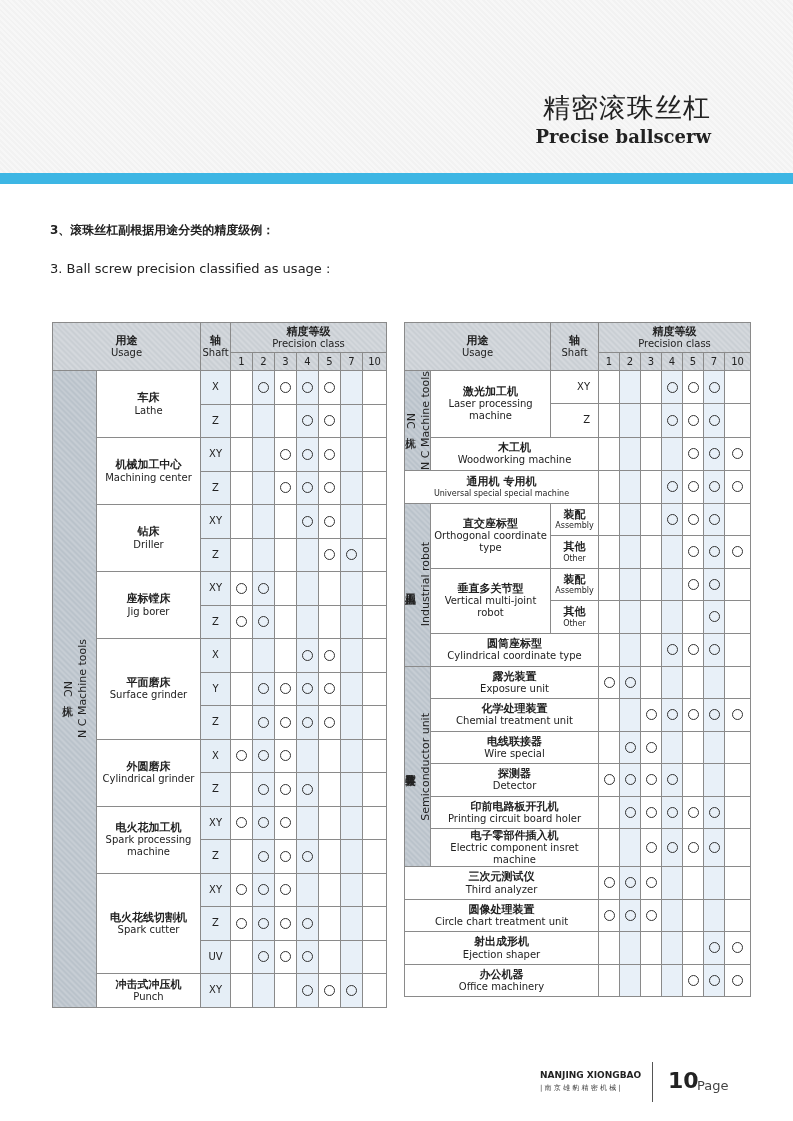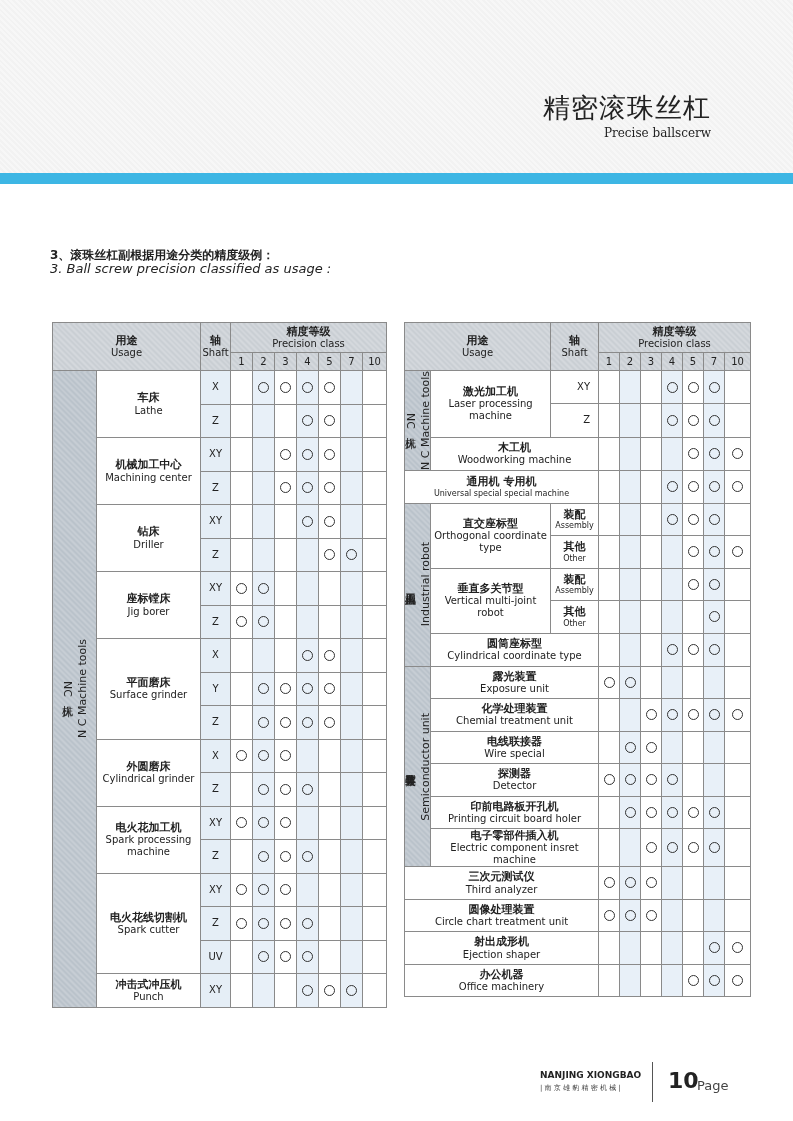--- a/index.html
+++ b/index.html
@@ -2,25 +2,25 @@
 <html><head>
 <meta charset="utf-8">
 <style>
   * { box-sizing: border-box; margin: 0; padding: 0; }
   html, body { width: 793px; height: 1121px; background: #fff; overflow: hidden; }
   body { font-family: "DejaVu Sans", "Liberation Sans", sans-serif; color: #222; position: relative; }
 
   .header-band { position: absolute; left: 0; top: 0; width: 793px; height: 175px;
     background: repeating-linear-gradient(45deg, #f2f2f2 0 2px, #f7f7f7 2px 4px); }
   .brand-cn { position: absolute; right: 82px; top: 90px; font-family: "DejaVu Serif", serif; font-size: 27px; color: #222; letter-spacing: 1px; }
-  .brand-en { position: absolute; right: 82px; top: 126px; font-family: "DejaVu Serif", serif; font-size: 12px; color: #222; }
+  .brand-en { position: absolute; right: 82px; top: 126px; font-family: "DejaVu Serif", serif; font-size: 18px; color: #222; font-weight: bold; }
   .blue-bar { position: absolute; left: 0; top: 173px; width: 793px; height: 11px; background: #3db6e4; }
 
-  .intro-cn { position: absolute; left: 50px; top: 247px; font-size: 12px; font-weight: bold; color: #222; }
-  .intro-en { position: absolute; left: 50px; top: 261px; font-size: 13px; color: #222; font-style: italic; }
+  .intro-cn { position: absolute; left: 50px; top: 222px; font-size: 12px; font-weight: bold; color: #222; }
+  .intro-en { position: absolute; left: 50px; top: 261px; font-size: 13px; color: #222; }
 
   table.ptab { position: absolute; border-collapse: collapse; table-layout: fixed; font-size: 10px; color: #222; }
   table.ptab td { border: 1px solid #8a8a8a; text-align: center; vertical-align: middle; padding: 0; line-height: 1.2; }
   .hdr { background: repeating-linear-gradient(45deg, #c9ced3 0 2px, #d5d9dd 2px 4px); }
   .cat { background: repeating-linear-gradient(45deg, #b9c2ca 0 2px, #c7ced5 2px 4px); }
   .white { background: #fff; }
   .shaft { background: #e5eef6; }
   .col-odd { background: #e8f0f8; }
   .col-even { background: #fff; }
   .cn { font-size: 11px; font-weight: bold; display: block; }

